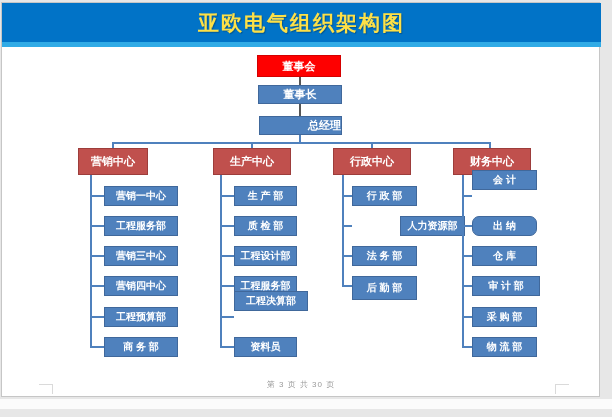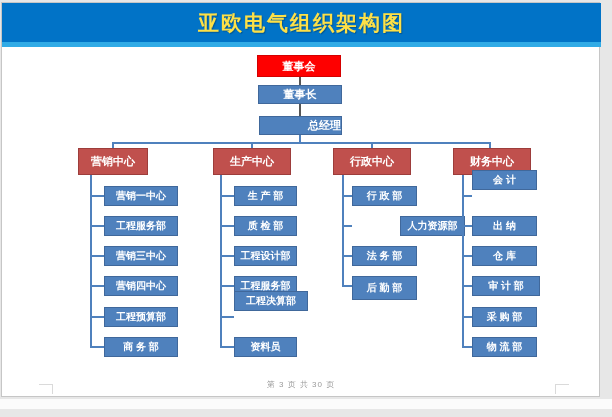--- a/index.html
+++ b/index.html
@@ -115,21 +115,21 @@
 
 <div class="vline" style="left:462px;top:175px;height:172px;"></div>
 <div class="hline" style="left:462px;top:195px;width:10px;"></div>
 <div class="hline" style="left:462px;top:225px;width:10px;"></div>
 <div class="hline" style="left:462px;top:255px;width:10px;"></div>
 <div class="hline" style="left:462px;top:285px;width:10px;"></div>
 <div class="hline" style="left:462px;top:316px;width:10px;"></div>
 <div class="hline" style="left:462px;top:346px;width:10px;"></div>
 
 <div class="node node-blue sz-child" style="left:472px;top:170px;width:65px;height:20px;">会 计</div>
-<div class="node node-blue sz-child" style="left:472px;top:216px;width:65px;height:20px;">出 纳</div>
+<div class="node node-blue sz-child" style="left:472px;top:216px;width:65px;height:20px;border-radius:7px;">出 纳</div>
 <div class="node node-blue sz-child" style="left:472px;top:246px;width:65px;height:20px;">仓 库</div>
 <div class="node node-blue sz-child" style="left:472px;top:276px;width:68px;height:20px;">审 计 部</div>
 <div class="node node-blue sz-child" style="left:472px;top:307px;width:65px;height:20px;">采 购 部</div>
 <div class="node node-blue sz-child" style="left:472px;top:337px;width:65px;height:20px;">物 流 部</div>
 
 <div class="footer">第 3 页 共 30 页</div>
 <div class="crop crop-left"></div>
 <div class="crop crop-right"></div>
 
 </body></html>

